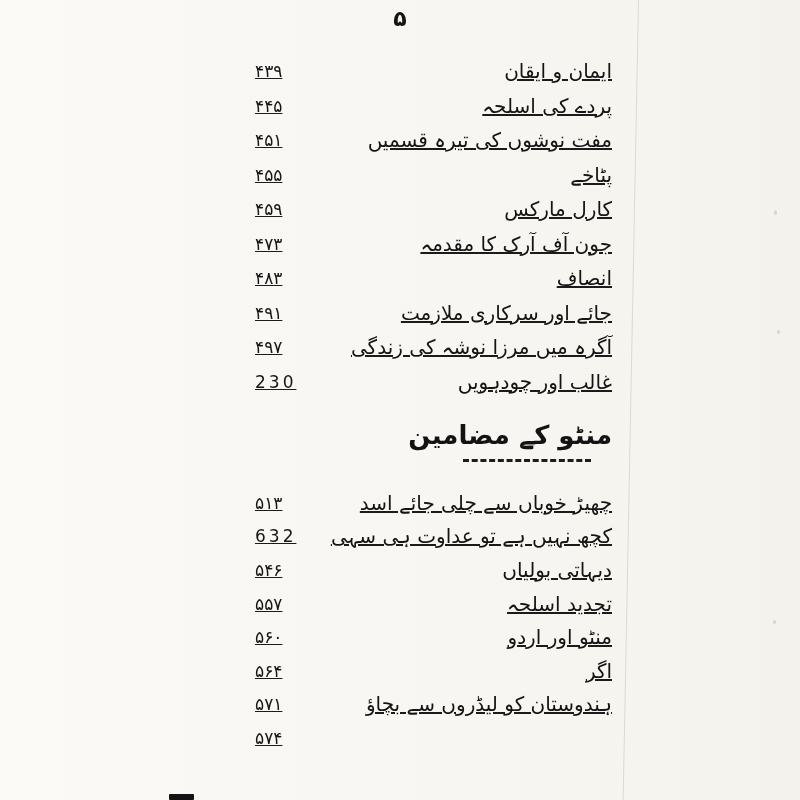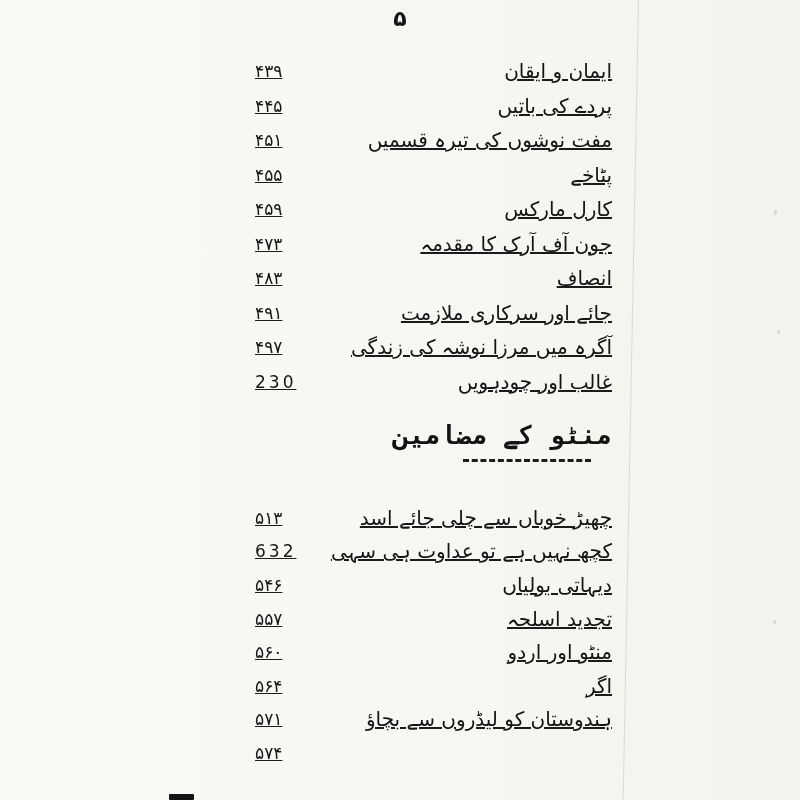--- a/index.html
+++ b/index.html
@@ -29,21 +29,21 @@
   }
   .toc {
     position: absolute;
     left: 255px;
     width: 357px;
     display: flex;
     flex-direction: column;
     text-decoration: underline;
   }
   .toc.section-1 { top: 54px; }
-  .toc.section-2 { top: 501px; }
+  .toc.section-2 { top: 486px; }
   .toc-row {
     display: flex;
     direction: ltr;
     justify-content: space-between;
     align-items: center;
   }
   .section-1 .toc-row { height: 34.5px; }
   .section-2 .toc-row { height: 33.6px; }
   .toc-page {
     font-size: 17px;
@@ -64,21 +64,20 @@
   .section-heading {
     position: absolute;
     top: 420px;
     left: 255px;
     width: 357px;
     text-align: right;
     direction: rtl;
     font-size: 26px;
     font-weight: bold;
     color: #131313;
-    font-family: Liberation Mono, monospace;
   }
   .heading-underline {
     position: absolute;
     top: 459px;
     left: 463px;
     width: 128px;
     height: 0;
     border-top: 3px dashed #1c1c1c;
   }
   .page-edge-line {
@@ -114,21 +113,21 @@
 
   <div class="toc section-1">
 
       <div class="toc-row">
         <span class="toc-page">۴۳۹</span>
         <span class="toc-title">ایمان و ایقان</span>
       </div>
 
       <div class="toc-row">
         <span class="toc-page">۴۴۵</span>
-        <span class="toc-title">پردے کی باتیں</span>
+        <span class="toc-title">پردے کی اسلحہ</span>
       </div>
 
       <div class="toc-row">
         <span class="toc-page">۴۵۱</span>
         <span class="toc-title">مفت نوشوں کی تیرہ قسمیں</span>
       </div>
 
       <div class="toc-row">
         <span class="toc-page">۴۵۵</span>
         <span class="toc-title">پٹاخے</span>

